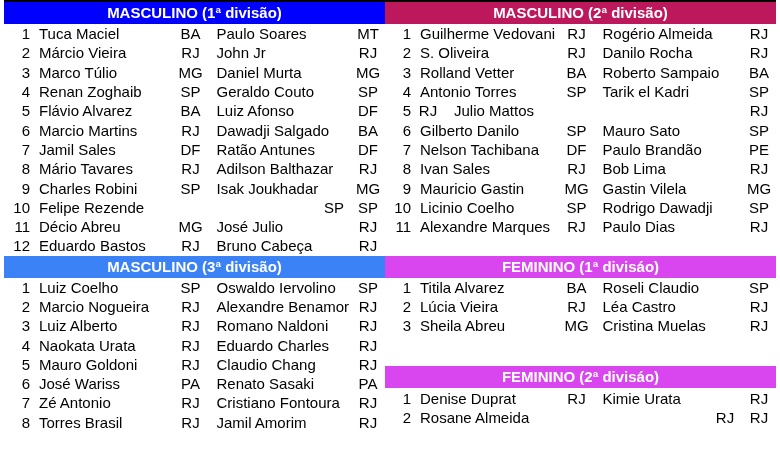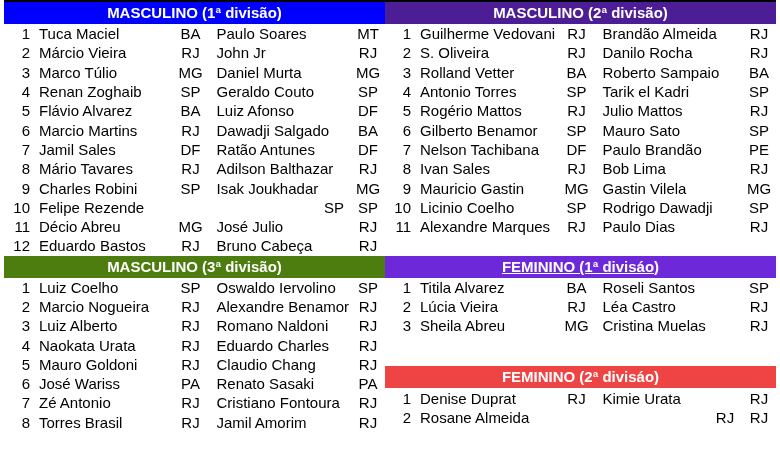--- a/index.html
+++ b/index.html
@@ -158,21 +158,21 @@
             <div class="row">
               <span class="num">12</span>
               <span class="name">Eduardo Bastos</span>
               <span class="uf">RJ</span>
               <span class="name">Bruno Cabeça</span>
               <span class="uf">RJ</span>
             </div>
           </div>
       </section>
       <section>
-        <div class="hdr" style="background: #4d7c0f; color: rgb(255, 255, 255);">MASCULINO (3ª divisão)</div>
+        <div class="hdr" style="background: #3b82f6; color: rgb(255, 255, 255);">MASCULINO (3ª divisão)</div>
         <div class="rows">
             <div class="row">
               <span class="num">1</span>
               <span class="name">Luiz Coelho</span>
               <span class="uf">SP</span>
               <span class="name">Oswaldo Iervolino</span>
               <span class="uf">SP</span>
             </div>
             <div class="row">
               <span class="num">2</span>
@@ -222,27 +222,27 @@
               <span class="uf">RJ</span>
               <span class="name">Jamil Amorim</span>
               <span class="uf">RJ</span>
             </div>
           </div>
       </section>
     </div>
 
     <div class="col right">
       <section>
-        <div class="hdr" style="background: #4c1d95; color: rgb(255, 255, 255);">MASCULINO (2ª divisão)</div>
+        <div class="hdr" style="background: #be185d; color: rgb(255, 255, 255);">MASCULINO (2ª divisão)</div>
         <div class="rows">
             <div class="row">
               <span class="num">1</span>
               <span class="name">Guilherme Vedovani</span>
               <span class="uf">RJ</span>
-              <span class="name">Brandão Almeida</span>
+              <span class="name">Rogério Almeida</span>
               <span class="uf">RJ</span>
             </div>
             <div class="row">
               <span class="num">2</span>
               <span class="name">S. Oliveira</span>
               <span class="uf">RJ</span>
               <span class="name">Danilo Rocha</span>
               <span class="uf">RJ</span>
             </div>
             <div class="row">
@@ -254,28 +254,27 @@
             </div>
             <div class="row">
               <span class="num">4</span>
               <span class="name">Antonio Torres</span>
               <span class="uf">SP</span>
               <span class="name">Tarik el Kadri</span>
               <span class="uf">SP</span>
             </div>
             <div class="row">
               <span class="num">5</span>
-              <span class="name">Rogério Mattos</span>
               <span class="uf">RJ</span>
               <span class="name">Julio Mattos</span>
               <span class="uf">RJ</span>
             </div>
             <div class="row">
               <span class="num">6</span>
-              <span class="name">Gilberto Benamor</span>
+              <span class="name">Gilberto Danilo</span>
               <span class="uf">SP</span>
               <span class="name">Mauro Sato</span>
               <span class="uf">SP</span>
             </div>
             <div class="row">
               <span class="num">7</span>
               <span class="name">Nelson Tachibana</span>
               <span class="uf">DF</span>
               <span class="name">Paulo Brandão</span>
               <span class="uf">PE</span>
@@ -305,48 +304,48 @@
               <span class="num">11</span>
               <span class="name">Alexandre Marques</span>
               <span class="uf">RJ</span>
               <span class="name">Paulo Dias</span>
               <span class="uf">RJ</span>
             </div>
           </div>
       </section>
       <div class="spacer-row"></div>
       <section>
-        <div class="hdr" style="background: #6d28d9; color: rgb(255, 255, 255); text-decoration: underline;">FEMININO (1ª divisáo)</div>
+        <div class="hdr" style="background: #d946ef; color: rgb(255, 255, 255);">FEMININO (1ª divisáo)</div>
         <div class="rows">
             <div class="row">
               <span class="num">1</span>
               <span class="name">Titila Alvarez</span>
               <span class="uf">BA</span>
-              <span class="name">Roseli Santos</span>
+              <span class="name">Roseli Claudio</span>
               <span class="uf">SP</span>
             </div>
             <div class="row">
               <span class="num">2</span>
               <span class="name">Lúcia Vieira</span>
               <span class="uf">RJ</span>
               <span class="name">Léa Castro</span>
               <span class="uf">RJ</span>
             </div>
             <div class="row">
               <span class="num">3</span>
               <span class="name">Sheila Abreu</span>
               <span class="uf">MG</span>
               <span class="name">Cristina Muelas</span>
               <span class="uf">RJ</span>
             </div>
           </div>
       </section>
       <div class="spacer-gap"></div>
       <section>
-        <div class="hdr" style="background: #ef4444; color: rgb(255, 255, 255);">FEMININO (2ª divisáo)</div>
+        <div class="hdr" style="background: #d946ef; color: rgb(255, 255, 255);">FEMININO (2ª divisáo)</div>
         <div class="rows">
             <div class="row">
               <span class="num">1</span>
               <span class="name">Denise Duprat</span>
               <span class="uf">RJ</span>
               <span class="name">Kimie Urata</span>
               <span class="uf">RJ</span>
             </div>
             <div class="row">
               <span class="num">2</span>

